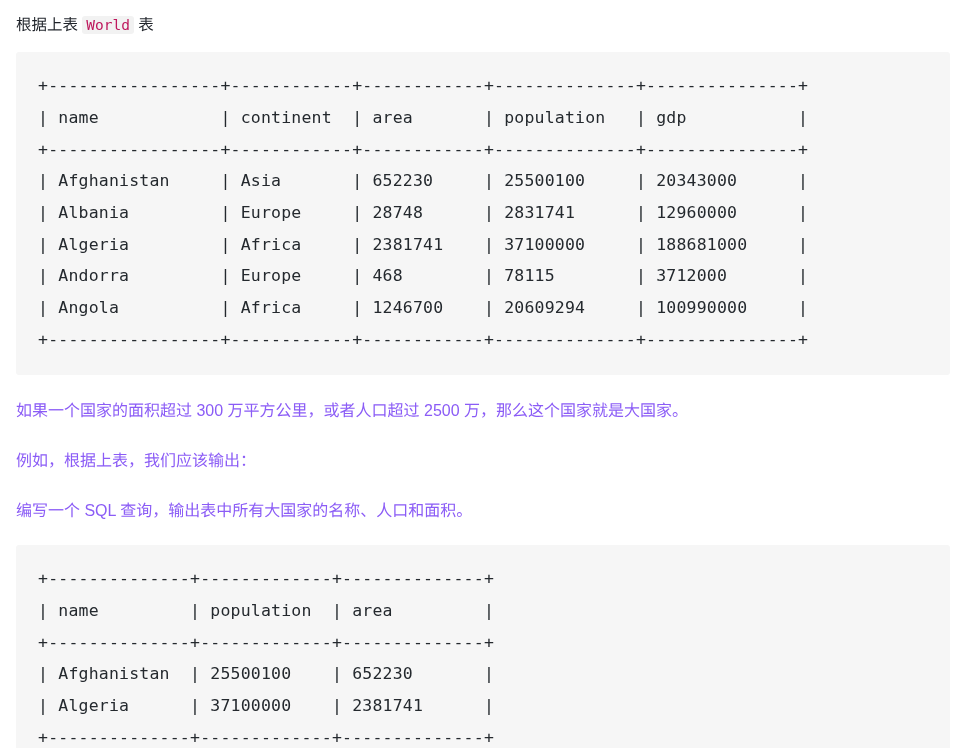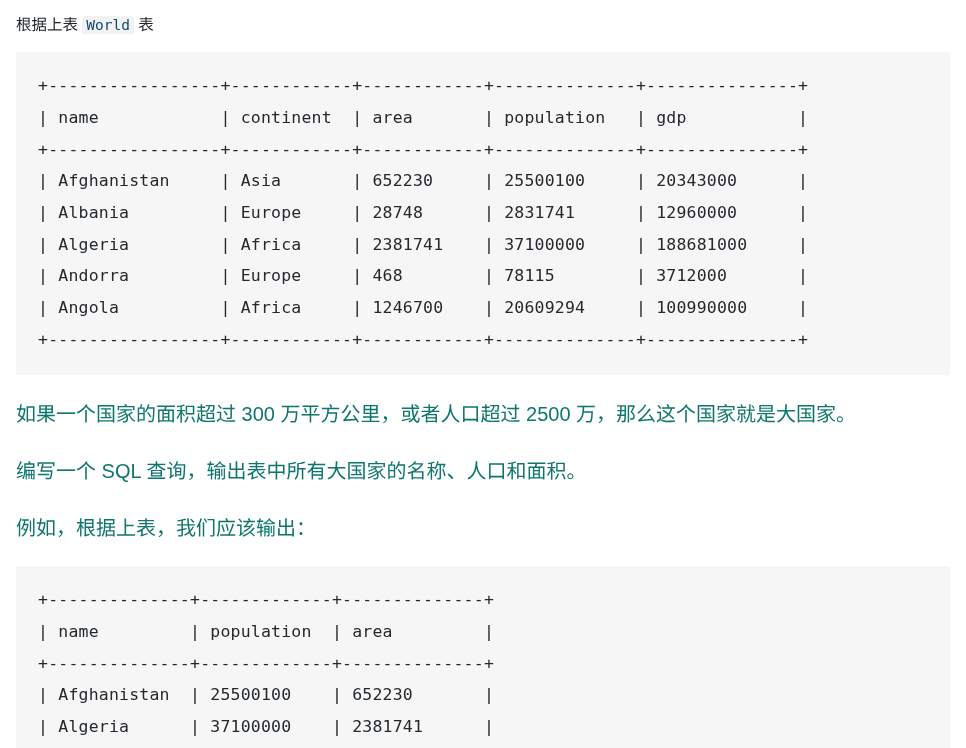--- a/index.html
+++ b/index.html
@@ -22,21 +22,21 @@
   }
   .intro {
     font-size: 15.5px;
     line-height: 1.7;
     margin: 0 0 14px 0;
     color: #1f2329;
   }
   .inline-code {
     font-family: "DejaVu Sans Mono", "Liberation Mono", monospace;
     background: #f2f2f2;
-    color: #0c4a6e;
+    color: #be185d;
     font-size: 14.5px;
     padding: 1px 4px;
     border-radius: 3px;
   }
   .codeblock {
     background: #f6f6f6;
     border-radius: 3px;
     padding: 18px 22px 20px 22px;
     margin: 0 0 22px 0;
     overflow-x: auto;
@@ -52,24 +52,24 @@
   pre.ascii {
     margin: 0;
     font-family: "DejaVu Sans Mono", "Liberation Mono", monospace;
     font-size: 16.5px;
     line-height: 1.92;
     color: #24292e;
     white-space: pre;
     letter-spacing: 0.2px;
   }
   p.para {
-    font-size: 20px;
+    font-size: 16px;
     line-height: 1.75;
     margin: 0 0 22px 0;
-    color: #0f766e;
+    color: #8b5cf6;
   }
   p.para:last-of-type {
     margin-bottom: 20px;
   }
 </style>
 </head>
 <body>
 
 <div class="page">
 
@@ -84,23 +84,23 @@
 | Afghanistan     | Asia       | 652230     | 25500100     | 20343000      |
 | Albania         | Europe     | 28748      | 2831741      | 12960000      |
 | Algeria         | Africa     | 2381741    | 37100000     | 188681000     |
 | Andorra         | Europe     | 468        | 78115        | 3712000       |
 | Angola          | Africa     | 1246700    | 20609294     | 100990000     |
 +-----------------+------------+------------+--------------+---------------+</pre>
   </div>
 
   <p class="para">如果一个国家的面积超过 300 万平方公里，或者人口超过 2500 万，那么这个国家就是大国家。</p>
 
+  <p class="para">例如，根据上表，我们应该输出：</p>
+
   <p class="para">编写一个 SQL 查询，输出表中所有大国家的名称、人口和面积。</p>
-
-  <p class="para">例如，根据上表，我们应该输出：</p>
 
   <div class="codeblock block-2">
     <pre class="ascii">+--------------+-------------+--------------+
 | name         | population  | area         |
 +--------------+-------------+--------------+
 | Afghanistan  | 25500100    | 652230       |
 | Algeria      | 37100000    | 2381741      |
 +--------------+-------------+--------------+</pre>
   </div>
 

